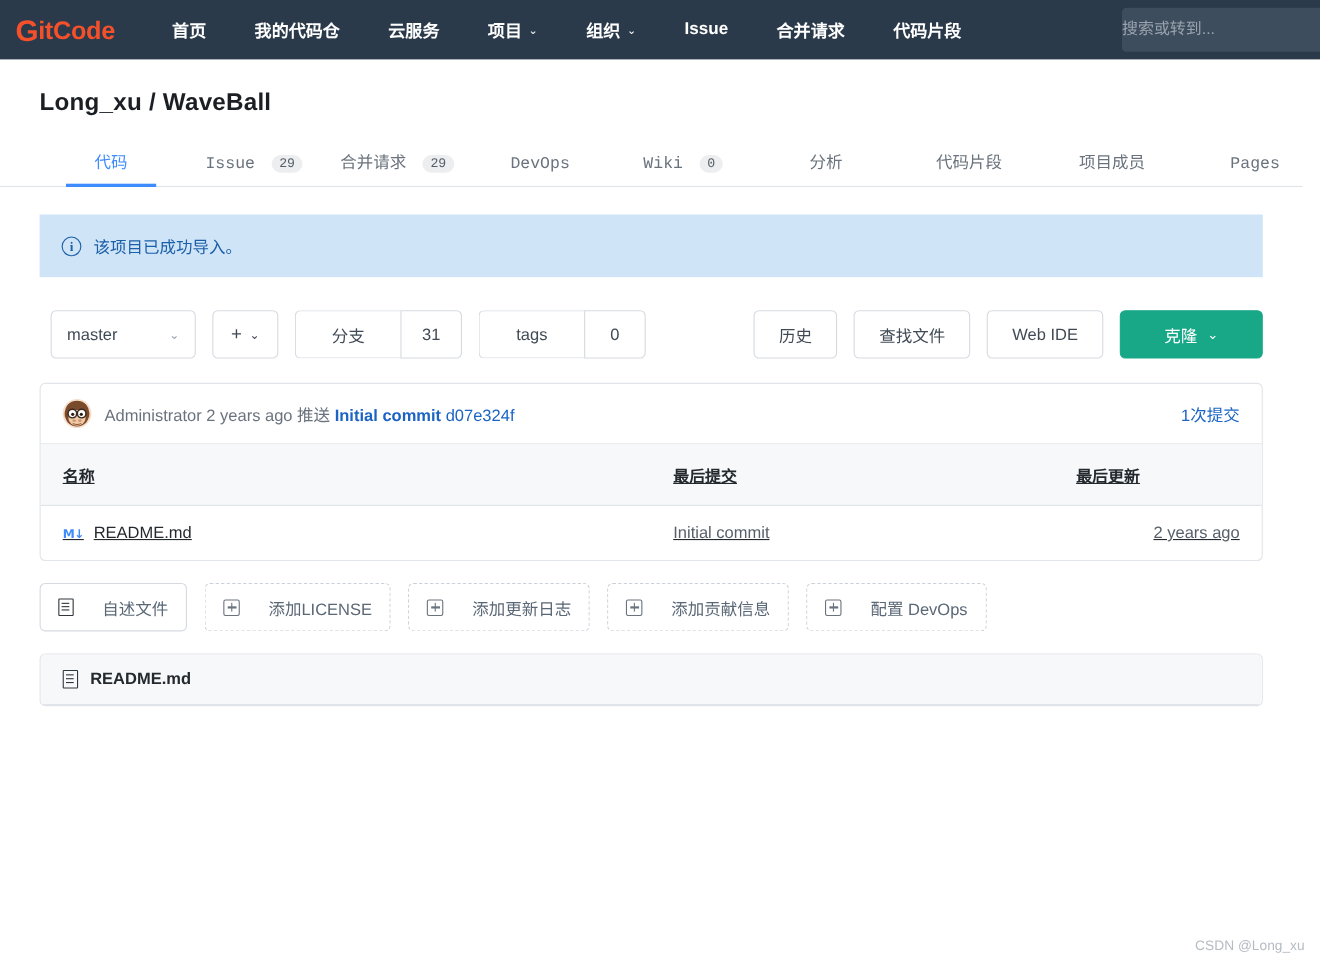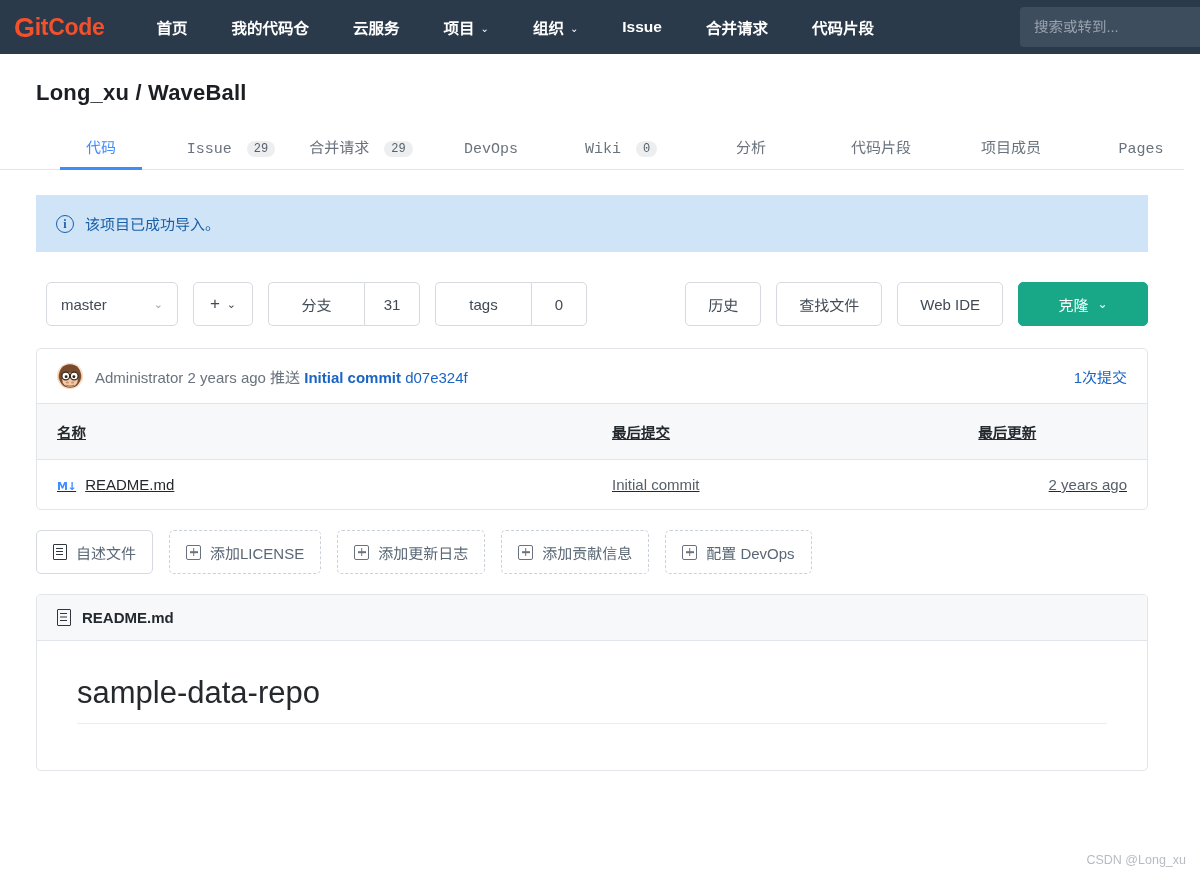--- a/index.html
+++ b/index.html
@@ -67,21 +67,21 @@
     position: absolute;
     right: 0;
     top: 7px;
     width: 180px;
     height: 40px;
     background: #3e4d5d;
     border: none;
     border-radius: 4px 0 0 4px;
     color: #c6ccd4;
     font-size: 14.5px;
-    padding: 0 14px;
+    padding: 0 0;
     font-family: "Liberation Sans", "DejaVu Sans", sans-serif;
     outline: none;
   }
   .nav-search::placeholder { color: #99a3ae; }
 
   
   .page { padding: 0 16px 0 0; }
   .repo-title {
     font-size: 22px;
     font-weight: bold;
@@ -277,21 +277,21 @@
     border: 1px solid #d6dae0;
     border-radius: 5px;
     height: 44px;
     display: inline-flex;
     align-items: center;
     padding: 0 16px;
     font-size: 15px;
     color: #5a6775;
     background: #fff;
     cursor: pointer;
-    gap: 9px;
+    gap: 26px;
     white-space: nowrap;
   }
   .qbtn.dashed { border-style: dashed; border-color: #cbd1d8; }
   .qbtn .doc-ic {
     width: 14px; height: 16px;
     border: 1.6px solid #30363d;
     border-radius: 1px;
     display: inline-block;
     position: relative;
     flex: none;
@@ -560,21 +560,18 @@
         <span class="plus-ic"></span>
         <span>配置 DevOps</span>
       </div>
     </div>
 
     <div class="readme">
       <div class="readme-head">
         <span class="doc-ic2"></span>
         <span>README.md</span>
       </div>
-      <div class="readme-body">
-        <h1 class="readme-h1">sample-data-repo</h1>
-      </div>
     </div>
 
   </div>
 </div>
 
 <div class="watermark">CSDN @Long_xu</div>
 
 </body></html>

